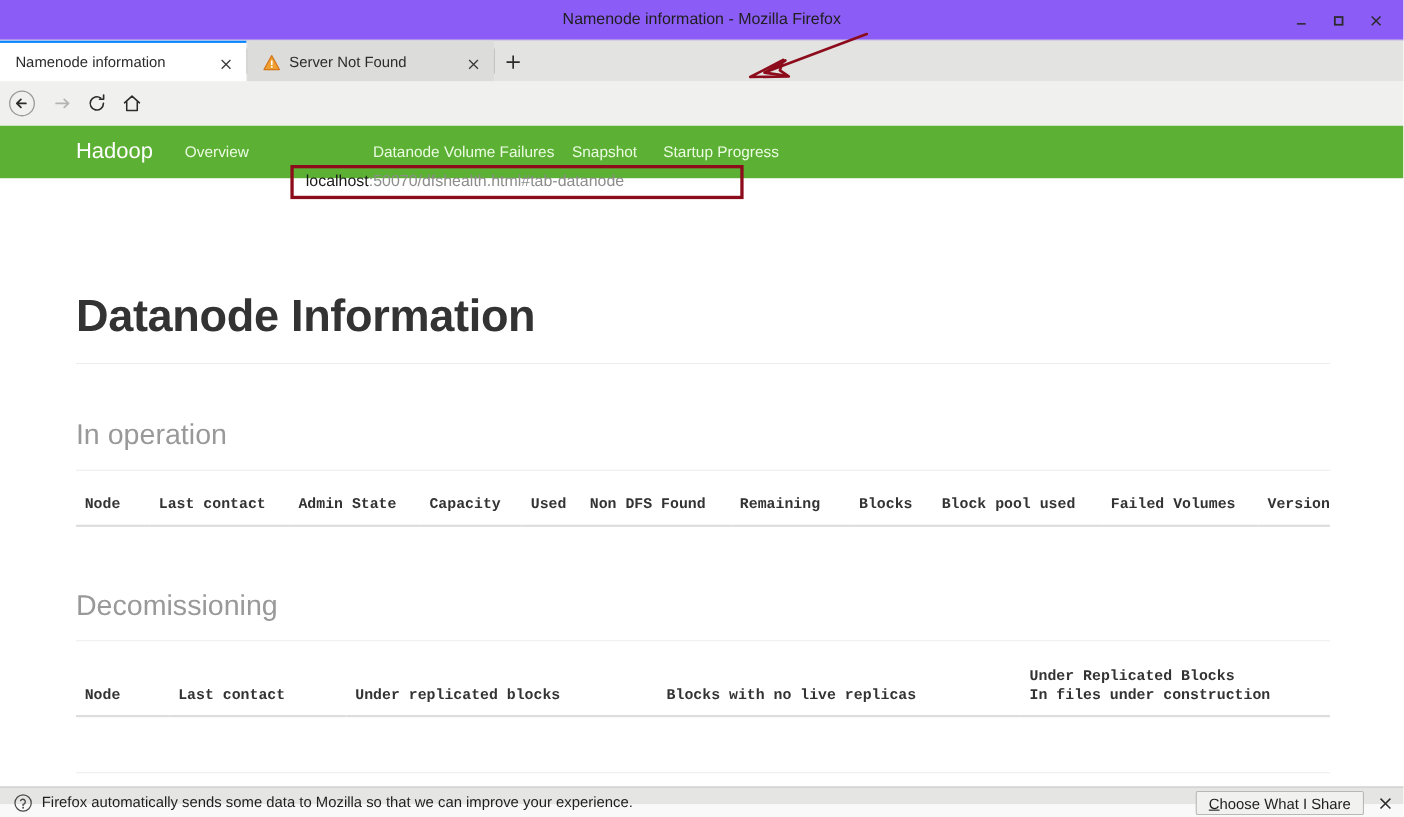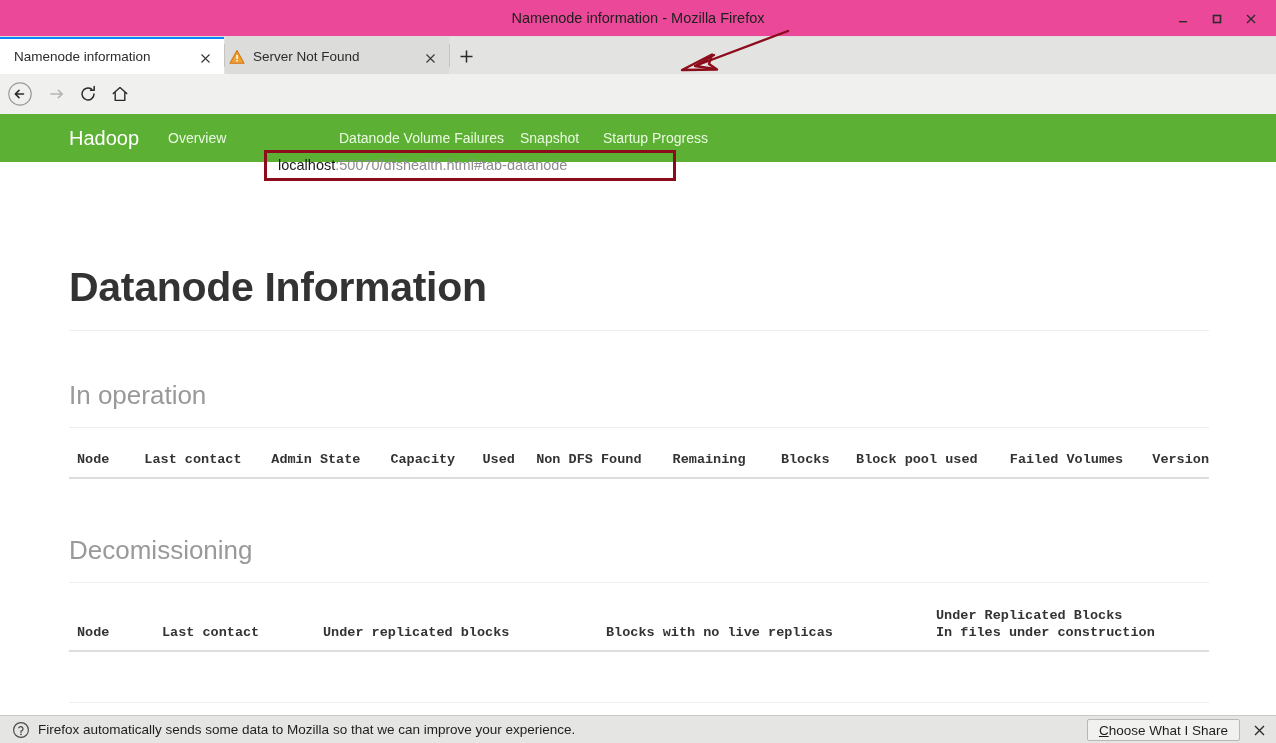--- a/index.html
+++ b/index.html
@@ -13,21 +13,21 @@
   #app {
     position: relative;
     width: 1276px; height: 743px;
     background: #f9f9f9;
   }
 
   
   .titlebar {
     position: absolute; left: 0; top: 0;
     width: 1276px; height: 37px;
-    background: #ec4899;
+    background: #8b5cf6;
     border-bottom: 1px solid #dededd;
     box-sizing: border-box;
     padding-left: 32px;
   }
   .titlebar-title {
     position: absolute; left: 0; top: 0;
     width: 1276px; line-height: 37px;
     text-align: center;
     font-size: 14.5px;
     color: #202020;
@@ -220,21 +220,21 @@
 
   .footer-hr {
     position: absolute; left: 69px;
     width: 1140px; height: 1px;
     background: #eeeeee;
   }
 
   
   .notifbar {
     position: absolute; left: 0; top: 715px;
-    width: 1276px; height: 28px;
+    width: 1276px; height: 16px;
     background: #e5e5e3;
     border-top: 1px solid #c9c9c7;
     box-sizing: border-box;
   }
   .notif-icon {
     position: absolute; left: 12px; top: 5px;
     width: 18px; height: 18px; color: #4a4a4a;
   }
   .notif-text {
     position: absolute; left: 38px; top: 0;
@@ -287,21 +287,21 @@
   <div class="tabstrip">
     <div class="tab active" style="left:0px; width:224px; padding-left:14px;">
       <span class="tab-label" style="max-width:170px;">Namenode information</span>
       <span class="tab-close" style="right:8px; top:8px;">
         <svg width="11" height="11" viewBox="0 0 11 11">
             <path d="M1.5 1.5 L9.5 9.5 M9.5 1.5 L1.5 9.5" stroke="currentColor" stroke-width="1.15" fill="none"></path>
           </svg>
       </span>
     </div>
     <div class="tab-sep" style="left:224px;"></div>
-    <div class="tab inactive" style="left:225px; width:224px; padding-left:4px;">
+    <div class="tab inactive" style="left:225px; width:224px; padding-left:14px;">
       <span style="margin-right:8px; display:flex;">
         <svg class="warn-icon" viewBox="0 0 16 16">
           <path d="M8 1.6 L15 14.2 L1 14.2 Z" fill="#f0a030" stroke="#d4761a" stroke-width="1.1" stroke-linejoin="round"></path>
           <rect x="7.3" y="6" width="1.5" height="4.1" fill="#ffffff"></rect>
           <rect x="7.3" y="11" width="1.5" height="1.5" fill="#ffffff"></rect>
         </svg>
       </span>
       <span class="tab-label" style="max-width:160px;">Server Not Found</span>
       <span class="tab-close" style="right:8px; top:8px;">
         <svg width="11" height="11" viewBox="0 0 11 11">

